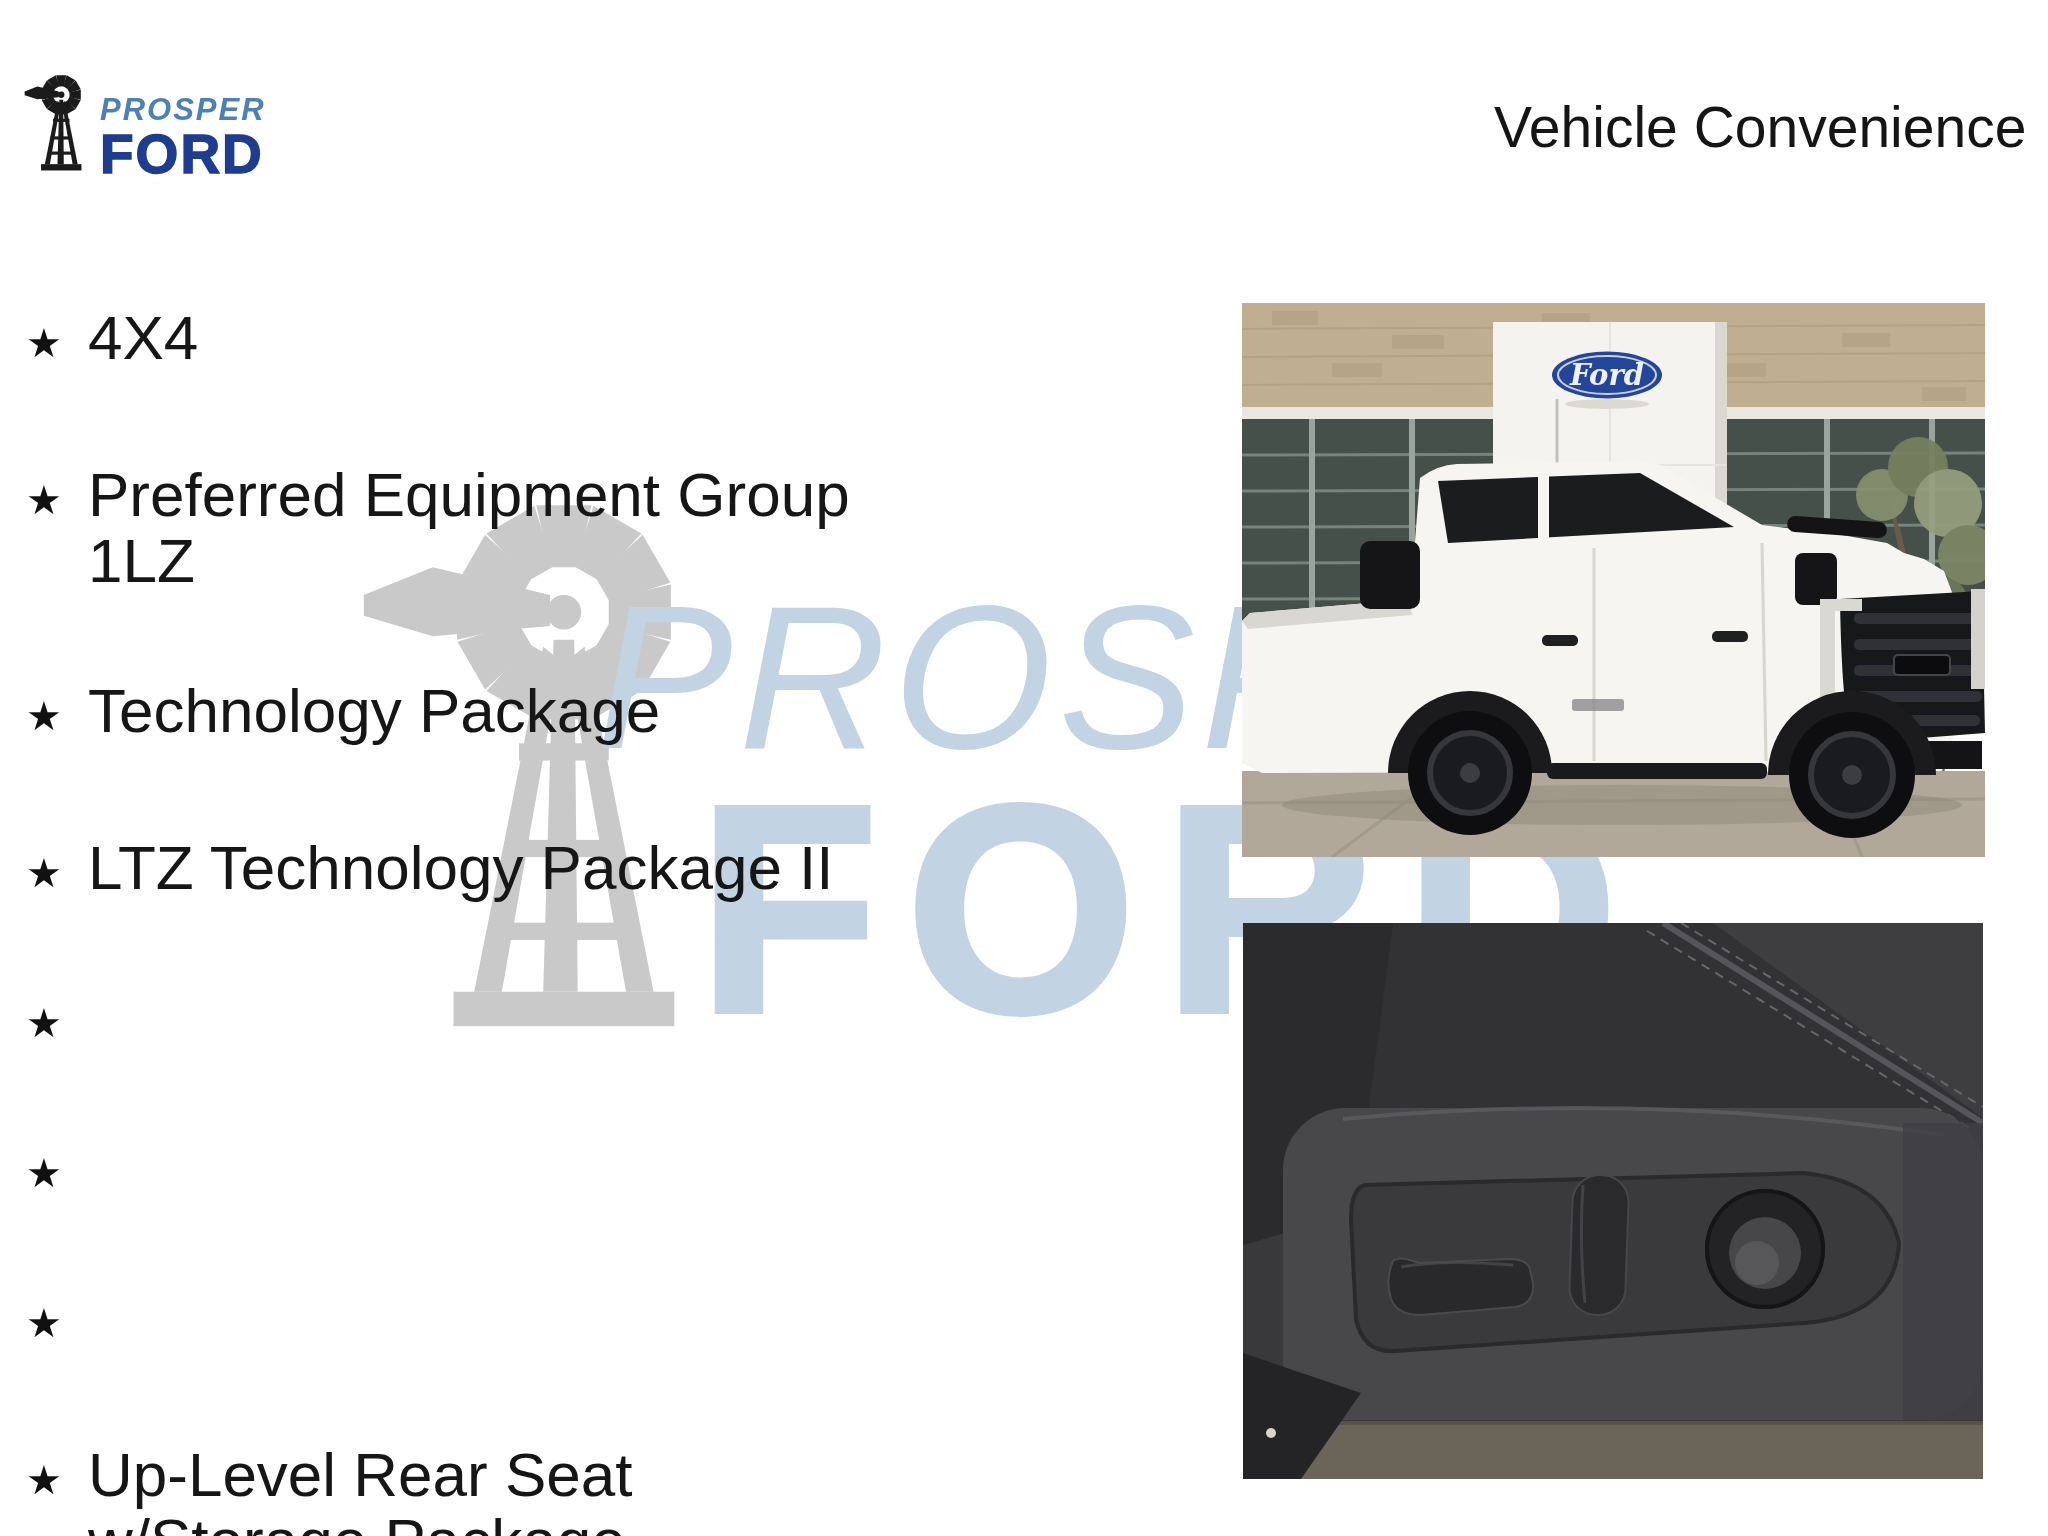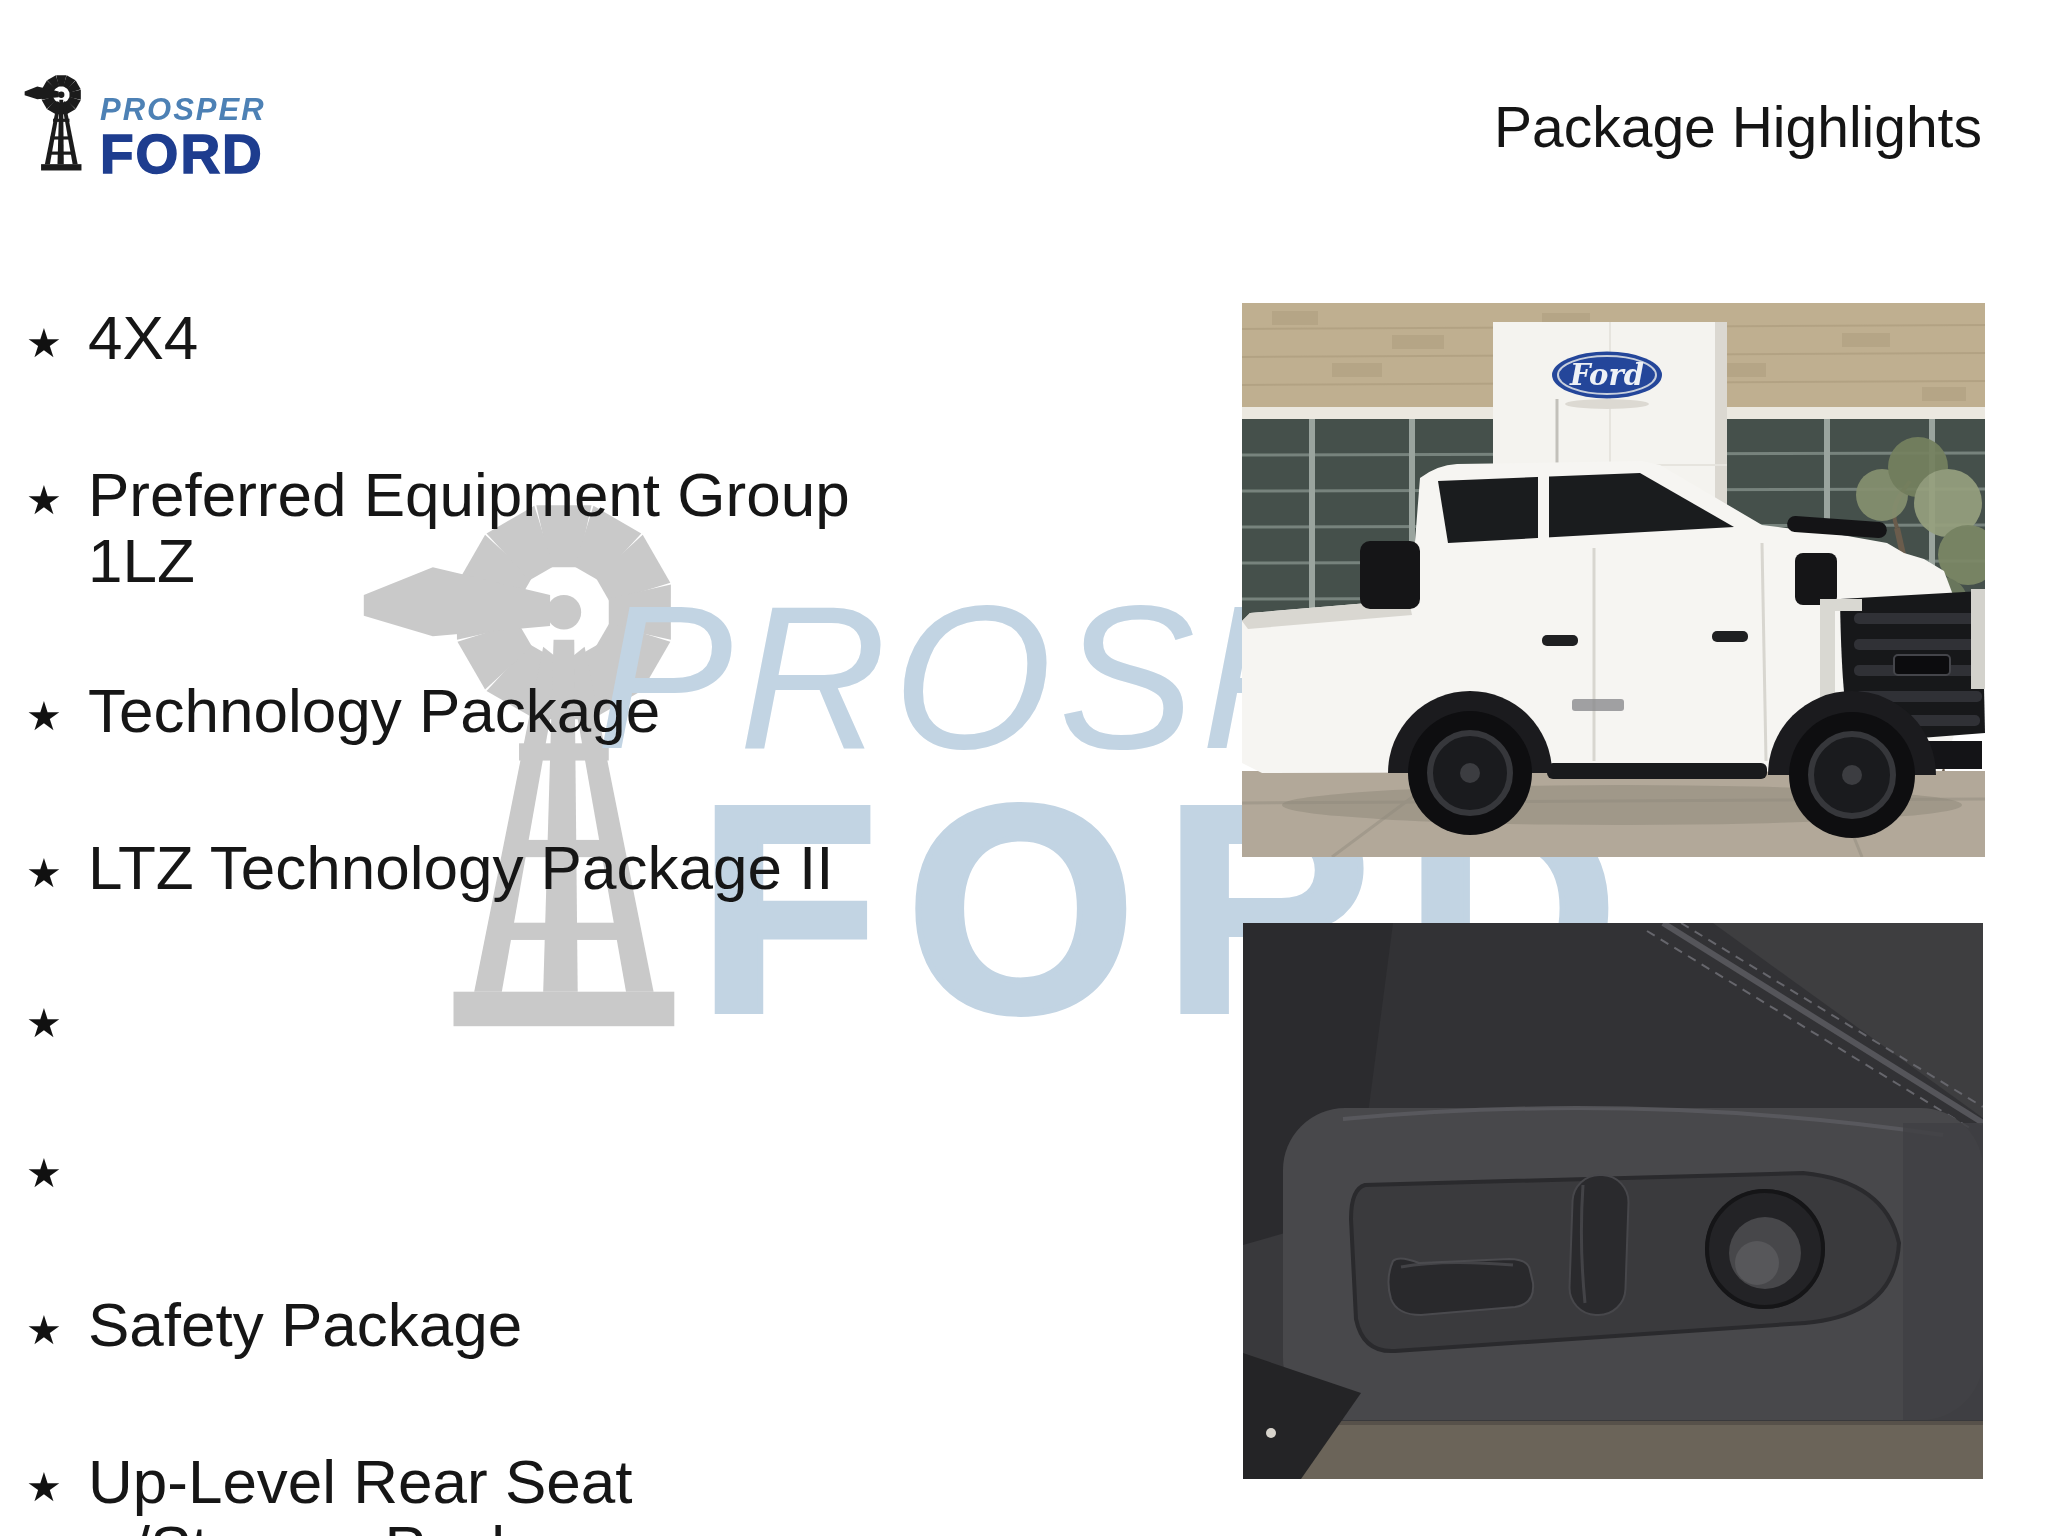--- a/index.html
+++ b/index.html
@@ -97,21 +97,21 @@
 <div class="logo">
   <svg viewBox="0 0 120 160" xmlns="http://www.w3.org/2000/svg">
     <use href="#windmill" fill="#1b1b1b"></use>
   </svg>
   <div class="logo-text">
     <span class="logo-prosper">PROSPER</span>
     <span class="logo-ford">FORD</span>
   </div>
 </div>
 
-<h1 class="page-title" style="margin:0;font-weight:400;">Package Highlights</h1>
+<h1 class="page-title" style="margin:0;font-weight:400;">Vehicle Convenience</h1>
 
 <ul class="highlights">
   <li>
     <span class="star">★</span>
     <span class="itext">4X4</span>
   </li>
   <li>
     <span class="star">★</span>
     <span class="itext">Preferred Equipment Group 1LZ</span>
   </li>
@@ -124,21 +124,20 @@
     <span class="itext">LTZ Technology Package II</span>
   </li>
   <li>
     <span class="star">★</span>
   </li>
   <li>
     <span class="star">★</span>
   </li>
   <li>
     <span class="star">★</span>
-    <span class="itext">Safety Package</span>
   </li>
   <li>
     <span class="star">★</span>
     <span class="itext">Up-Level Rear Seat w/Storage Package</span>
   </li>
 </ul>
 
 <div class="photo photo-top">
   <svg viewBox="0 0 743 554" xmlns="http://www.w3.org/2000/svg">
 

